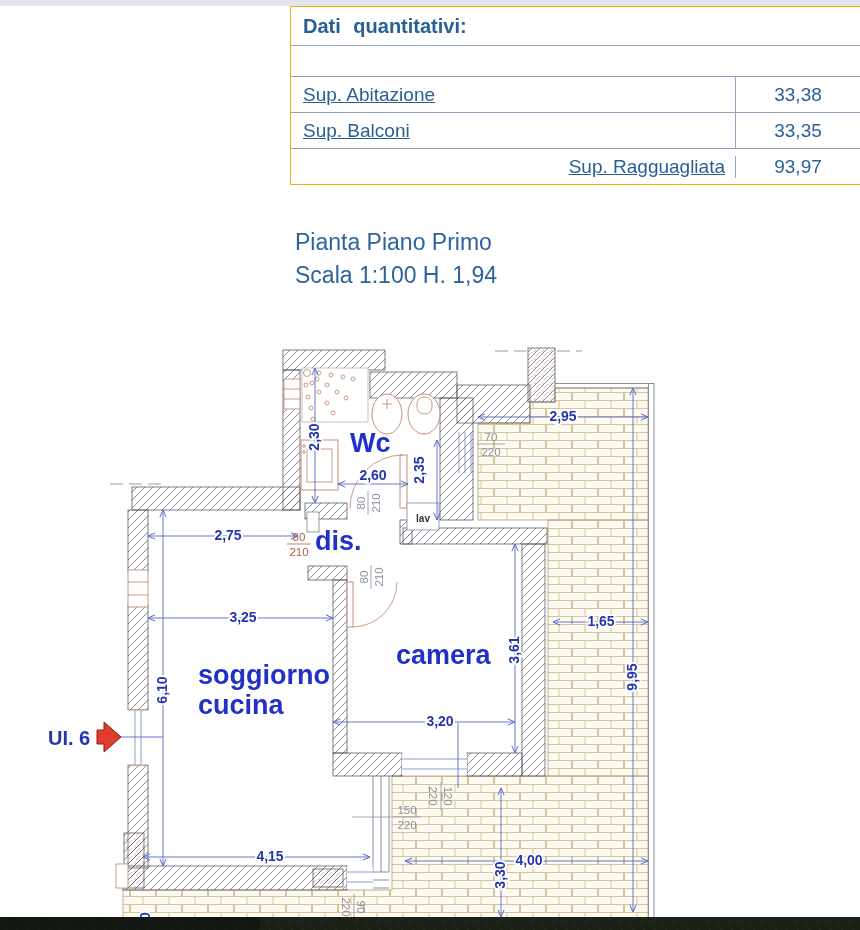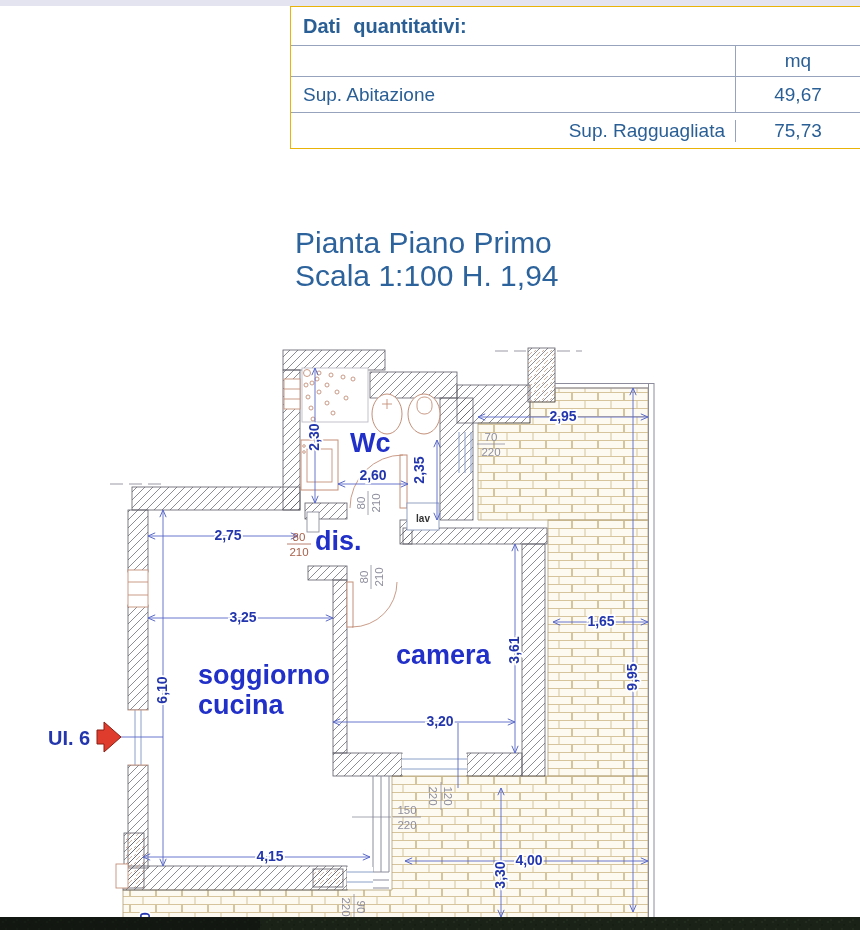--- a/index.html
+++ b/index.html
@@ -7,28 +7,28 @@
          font-family:"Liberation Sans", sans-serif;}
   
   .topstrip{position:absolute;left:0;top:0;width:860px;height:6px;background:#e3e4f0;}
   
   .datatable{position:absolute;left:290px;top:6px;width:569px;border:1px solid #eab308;
              color:#2a5f96;background:#fff;}
   .t-title{height:38px;line-height:38px;padding-left:12px;font-size:20px;font-weight:bold;
            word-spacing:7px;border-bottom:1px solid #97a3bd;}
   .t-row{display:flex;border-bottom:1px solid #97a3bd;}
   .t-row:last-child{border-bottom:none;align-items:center;}
-  .t-c1{flex:1;padding-left:12px;font-size:19px;display:flex;align-items:center;}
+  .t-c1{flex:1;padding-left:12px;font-size:19px;display:flex;align-items:center;text-decoration:underline;}
   .t-c1.right{justify-content:flex-end;padding-right:10px;}
   .t-c2{width:124px;border-left:1px solid #97a3bd;font-size:19px;display:flex;
         align-items:center;justify-content:center;}
   .t-head{height:30px;}
   .t-data{height:35px;}
   
-  .plantitle{position:absolute;left:295px;top:226px;color:#2d639c;font-size:30px;line-height:33px;}
+  .plantitle{position:absolute;left:295px;top:226px;color:#2d639c;font-size:23px;line-height:33px;}
   
   svg.plan{position:absolute;left:0;top:0;}
   .wall{fill:url(#hatch);stroke:#5c5c66;stroke-width:0.8;}
   .walltan{fill:url(#hatchtan);stroke:#5c5c66;stroke-width:0.8;}
   .brick{fill:url(#brick);stroke:#b9a87f;stroke-width:0.9;}
   .dimline{stroke:#5868c8;stroke-width:0.9;fill:none;}
   .dim{font-size:14px;font-weight:600;fill:#2336ad;text-anchor:middle;
        stroke:#ffffff;stroke-width:3.5;paint-order:stroke;}
   .room{font-size:27px;font-weight:600;fill:#2130c8;}
   .tag{font-size:11.5px;fill:#8e8e9e;text-anchor:middle;}
@@ -47,29 +47,32 @@
 </head>
 <body>
 
 <div id="stage">
   <div class="topstrip"></div>
 
   <div class="datatable">
     <div class="t-title">Dati quantitativi:</div>
     <div class="t-row t-head">
       <div class="t-c1"></div>
-      <div class="t-c2">mq</div>
     </div>
     <div class="t-row t-data">
       <div class="t-c1">Sup. Abitazione</div>
-      <div class="t-c2">49,67</div>
+      <div class="t-c2">33,38</div>
+    </div>
+    <div class="t-row t-data">
+      <div class="t-c1">Sup. Balconi</div>
+      <div class="t-c2">33,35</div>
     </div>
     <div class="t-row t-data">
       <div class="t-c1 right">Sup. Ragguagliata</div>
-      <div class="t-c2">75,73</div>
+      <div class="t-c2">93,97</div>
     </div>
   </div>
 
   <div class="plantitle">
     <div>Pianta Piano Primo</div>
     <div>Scala 1:100 H. 1,94</div>
   </div>
 
   <svg class="plan" width="860" height="930" viewBox="0 0 860 930">
     <defs>

